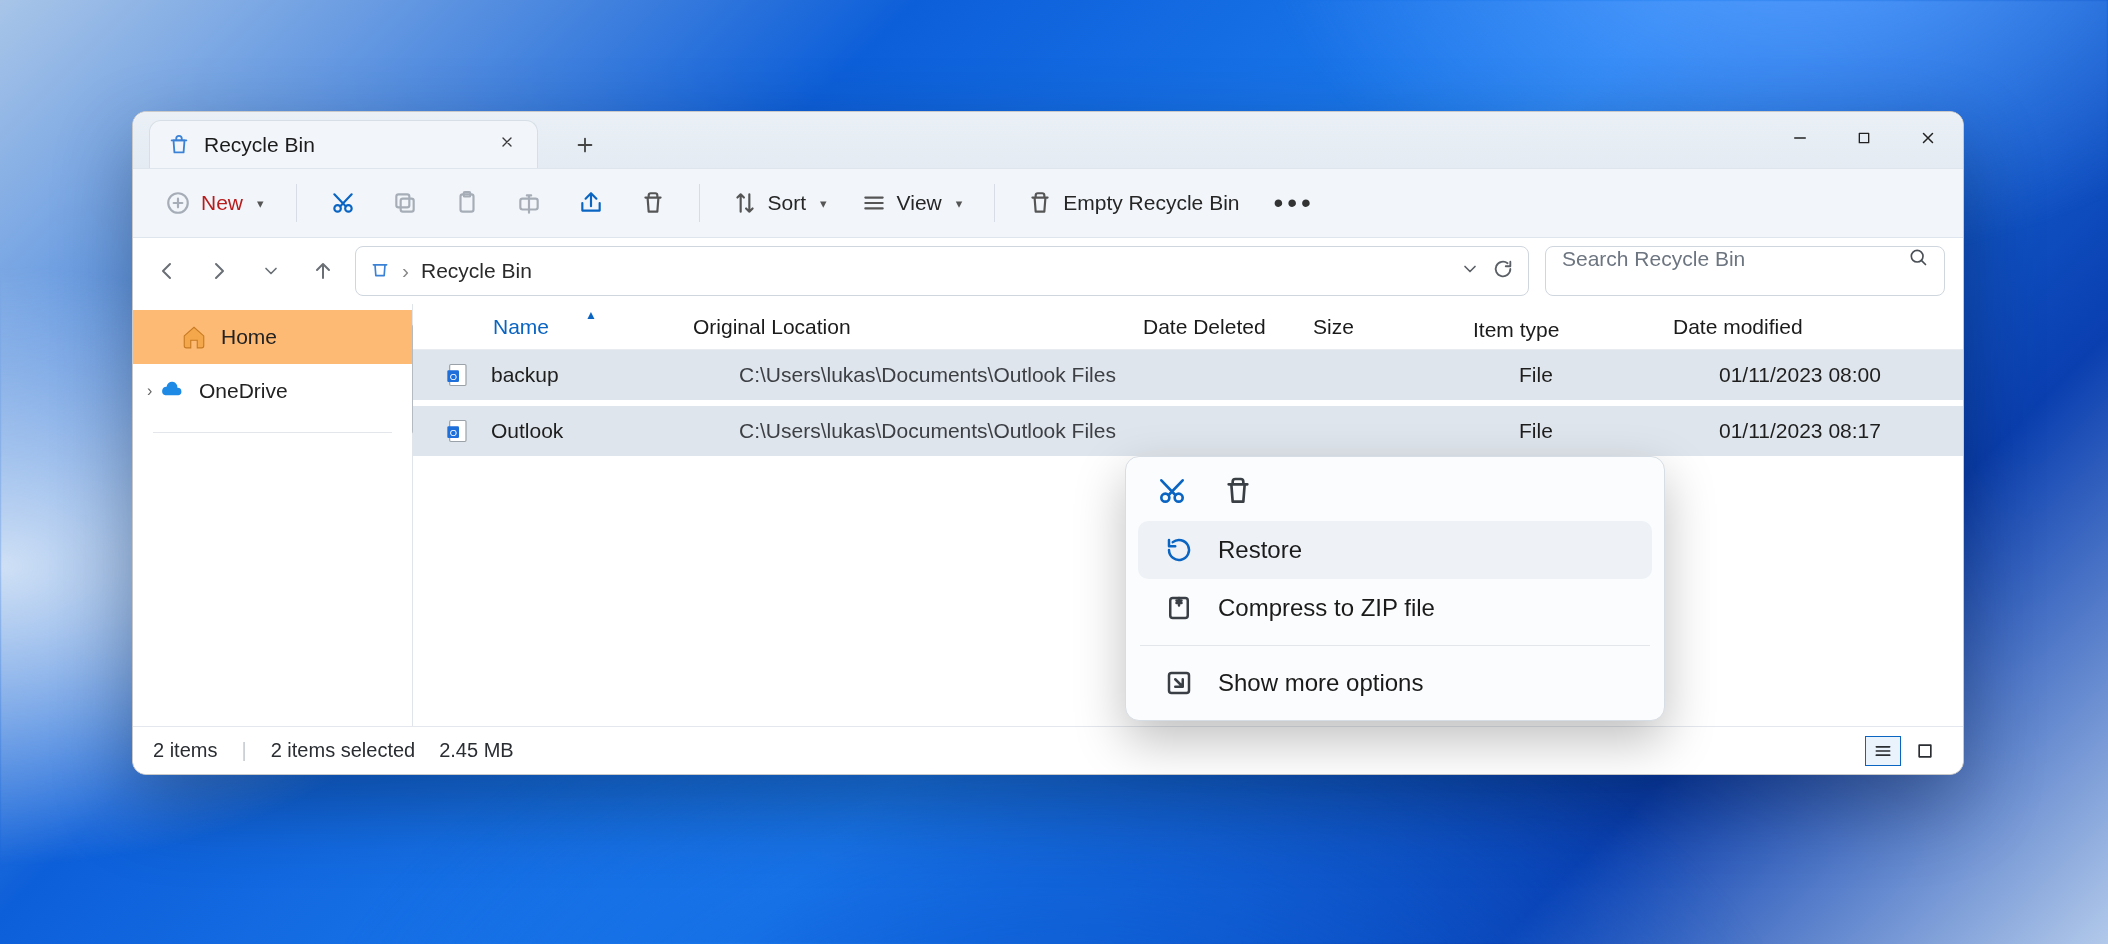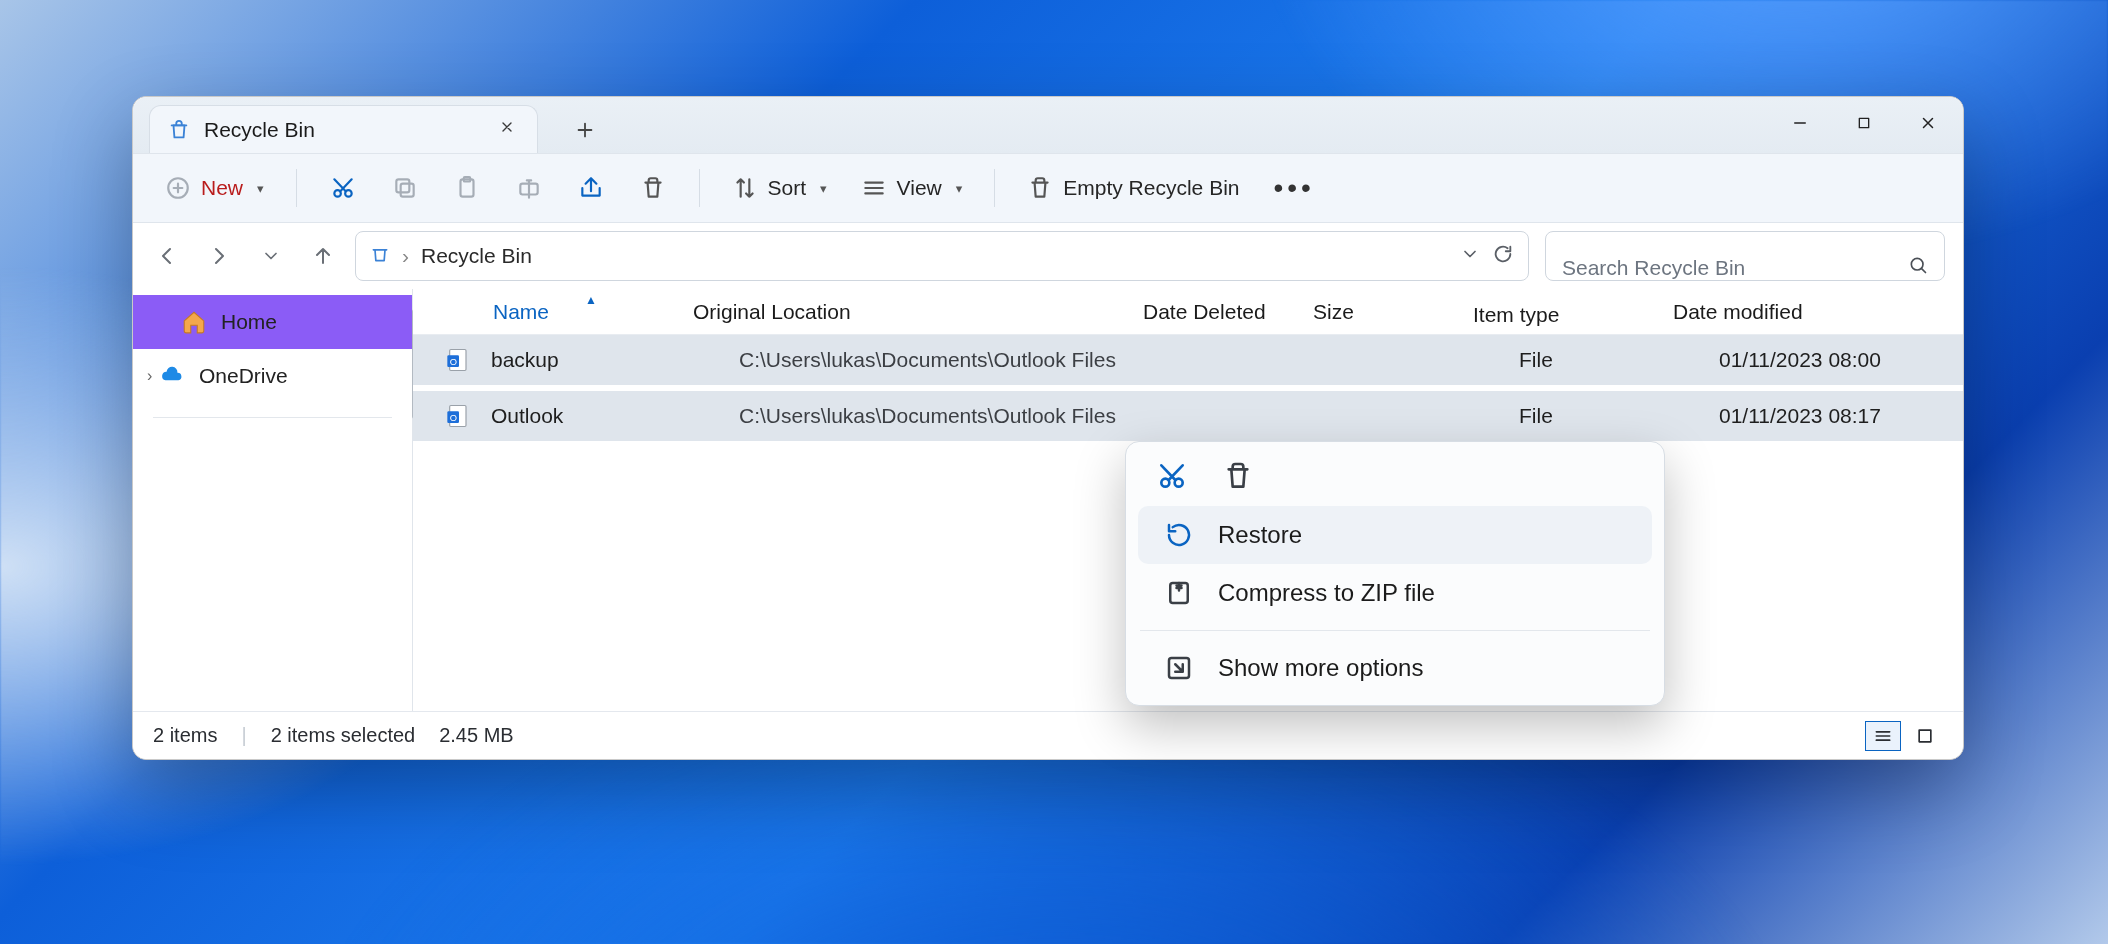--- a/index.html
+++ b/index.html
@@ -13,21 +13,21 @@
   .bg-swirl{
     position:absolute; inset:0;
     background:
       radial-gradient(900px 600px at 85% -10%, #5aa0ff 0%, rgba(90,160,255,0) 60%),
       radial-gradient(1400px 900px at 50% 120%, #0d5fd9 0%, rgba(13,95,217,0) 55%),
       radial-gradient(800px 500px at 0% 60%, #cfe0f5 0%, rgba(207,224,245,0) 60%);
     filter: blur(1px);
   }
   .window {
     position: absolute;
-    left: 132px; top: 96px;
+    left: 132px; top: 111px;
     width: 1832px; height: 664px;
     background: #fff;
     border: 1px solid #c9c9c9;
     border-radius: 14px;
     box-shadow: 0 30px 80px rgba(0,0,0,.30);
     display: flex; flex-direction: column;
     overflow: visible;
   }
   
   .titlebar {
@@ -86,41 +86,41 @@
     border:1px solid #cfd6de; border-radius:8px;
     display:flex; align-items:center; padding:0 14px; gap:12px;
     color:#2a2a2a; font-size:21px;
   }
   .addrbox .spacer { flex:1; }
   .addrbox .ic { color:#5a5f66; cursor:pointer; }
   .addr-sep { color:#888; }
   .searchbox {
     width: 400px; height:50px;
     border:1px solid #cfd6de; border-radius:8px;
-    display:flex; align-items:flex-end; padding:0 16px; gap:12px;
+    display:flex; align-items:flex-start; padding:0 16px; gap:12px;
     color:#6d7580; font-size:21px;
   }
   .searchbox .ic { margin-left:auto; color:#4a4f56; }
   
   .body-split { flex:1; display:flex; min-height:0; position:relative; }
   .sidebar {
     width: 280px;
     border-right: 1px solid #e0e5eb;
     padding-top: 6px;
     position:relative;
     background:#fff;
     border-bottom-left-radius:14px;
   }
   .side-item {
     height:54px; display:flex; align-items:center; gap:14px;
     padding:0 20px 0 48px;
     font-size:21px; color:#222; cursor:pointer;
     position:relative;
   }
-  .side-item.home { background:#8b5cf6; padding-left:48px; }
+  .side-item.home { background:#fdba74; padding-left:48px; }
   .side-item.onedrive { padding-left:26px; }
   .side-item .expand { position:absolute; left:14px; font-size:16px; color:#666; }
   .side-sep { height:1px; background:#e3e7ec; margin:14px 20px; }
   .side-item.pinned { padding-left:48px; }
   .pin { margin-left:auto; color:#8e949b; }
   .scroll-thumb { position:absolute; right:-6px; top:20px; width:6px; height:110px; background:#b3bac2; border-radius:3px; }
   .side-icon { width:26px; height:26px; display:flex; align-items:center; justify-content:center; }
   
   .content { flex:1; display:flex; flex-direction:column; background:#fff; border-bottom-right-radius:14px; position:relative;}
   .columns {

